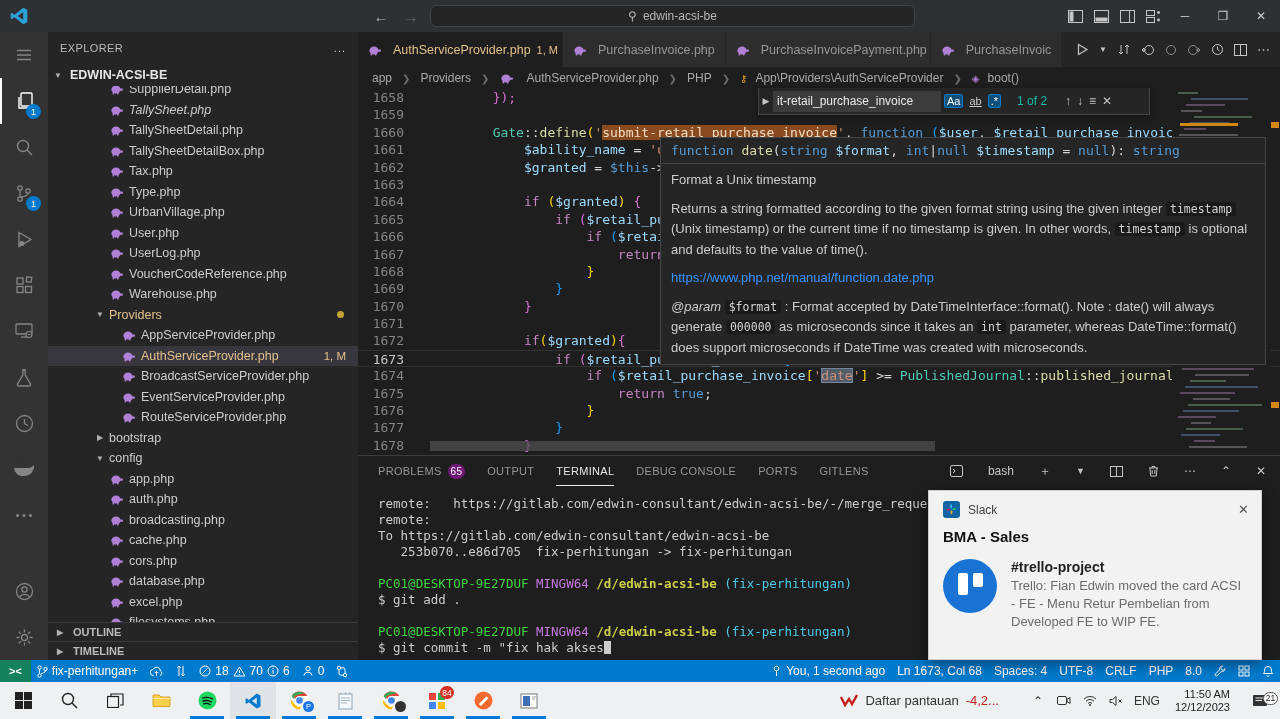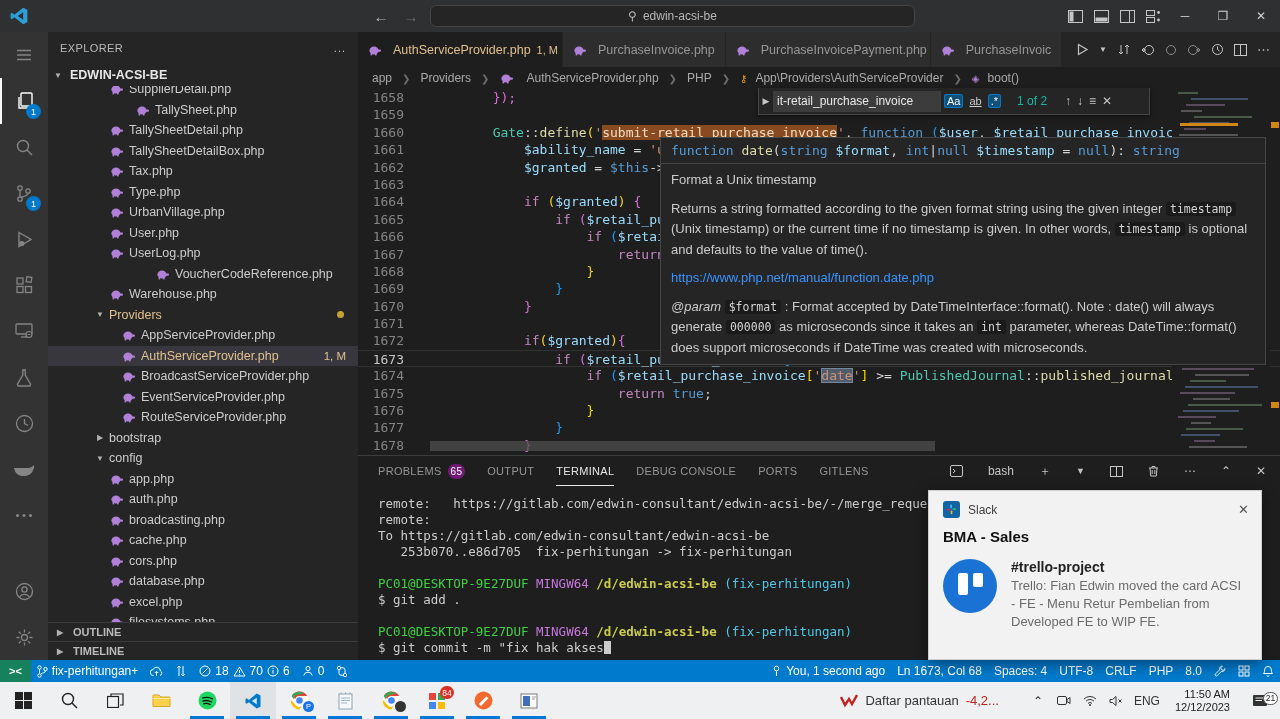--- a/index.html
+++ b/index.html
@@ -305,21 +305,21 @@
     <div id="tree">
         <div class="tr-row" style="padding-left: 62px; margin-top: -7px;">
           <svg class="php-ic" viewBox="0 0 14 12">
             <ellipse cx="6" cy="6.5" rx="4.6" ry="4" fill="#B180D7"></ellipse>
             <rect x="9.5" y="5.5" width="3.5" height="2.2" rx="1" fill="#B180D7"></rect>
             <rect x="2.6" y="8.8" width="1.6" height="2.6" fill="#B180D7"></rect>
             <rect x="7" y="8.8" width="1.6" height="2.6" fill="#B180D7"></rect>
           </svg>
           <span>SupplierDetail.php</span>
         </div>
-        <div class="tr-row" style="padding-left: 88px;">
+        <div class="tr-row" style="padding-left: 62px; font-style: italic;">
           <svg class="php-ic" viewBox="0 0 14 12">
             <ellipse cx="6" cy="6.5" rx="4.6" ry="4" fill="#B180D7"></ellipse>
             <rect x="9.5" y="5.5" width="3.5" height="2.2" rx="1" fill="#B180D7"></rect>
             <rect x="2.6" y="8.8" width="1.6" height="2.6" fill="#B180D7"></rect>
             <rect x="7" y="8.8" width="1.6" height="2.6" fill="#B180D7"></rect>
           </svg>
           <span>TallySheet.php</span>
         </div>
         <div class="tr-row" style="padding-left: 62px;">
           <svg class="php-ic" viewBox="0 0 14 12">
@@ -377,21 +377,21 @@
         </div>
         <div class="tr-row" style="padding-left: 62px;">
           <svg class="php-ic" viewBox="0 0 14 12">
             <ellipse cx="6" cy="6.5" rx="4.6" ry="4" fill="#B180D7"></ellipse>
             <rect x="9.5" y="5.5" width="3.5" height="2.2" rx="1" fill="#B180D7"></rect>
             <rect x="2.6" y="8.8" width="1.6" height="2.6" fill="#B180D7"></rect>
             <rect x="7" y="8.8" width="1.6" height="2.6" fill="#B180D7"></rect>
           </svg>
           <span>UserLog.php</span>
         </div>
-        <div class="tr-row" style="padding-left: 62px; margin-left: 46px;">
+        <div class="tr-row" style="padding-left: 62px;">
           <svg class="php-ic" viewBox="0 0 14 12">
             <ellipse cx="6" cy="6.5" rx="4.6" ry="4" fill="#B180D7"></ellipse>
             <rect x="9.5" y="5.5" width="3.5" height="2.2" rx="1" fill="#B180D7"></rect>
             <rect x="2.6" y="8.8" width="1.6" height="2.6" fill="#B180D7"></rect>
             <rect x="7" y="8.8" width="1.6" height="2.6" fill="#B180D7"></rect>
           </svg>
           <span>VoucherCodeReference.php</span>
         </div>
         <div class="tr-row" style="padding-left: 62px;">
           <svg class="php-ic" viewBox="0 0 14 12">

